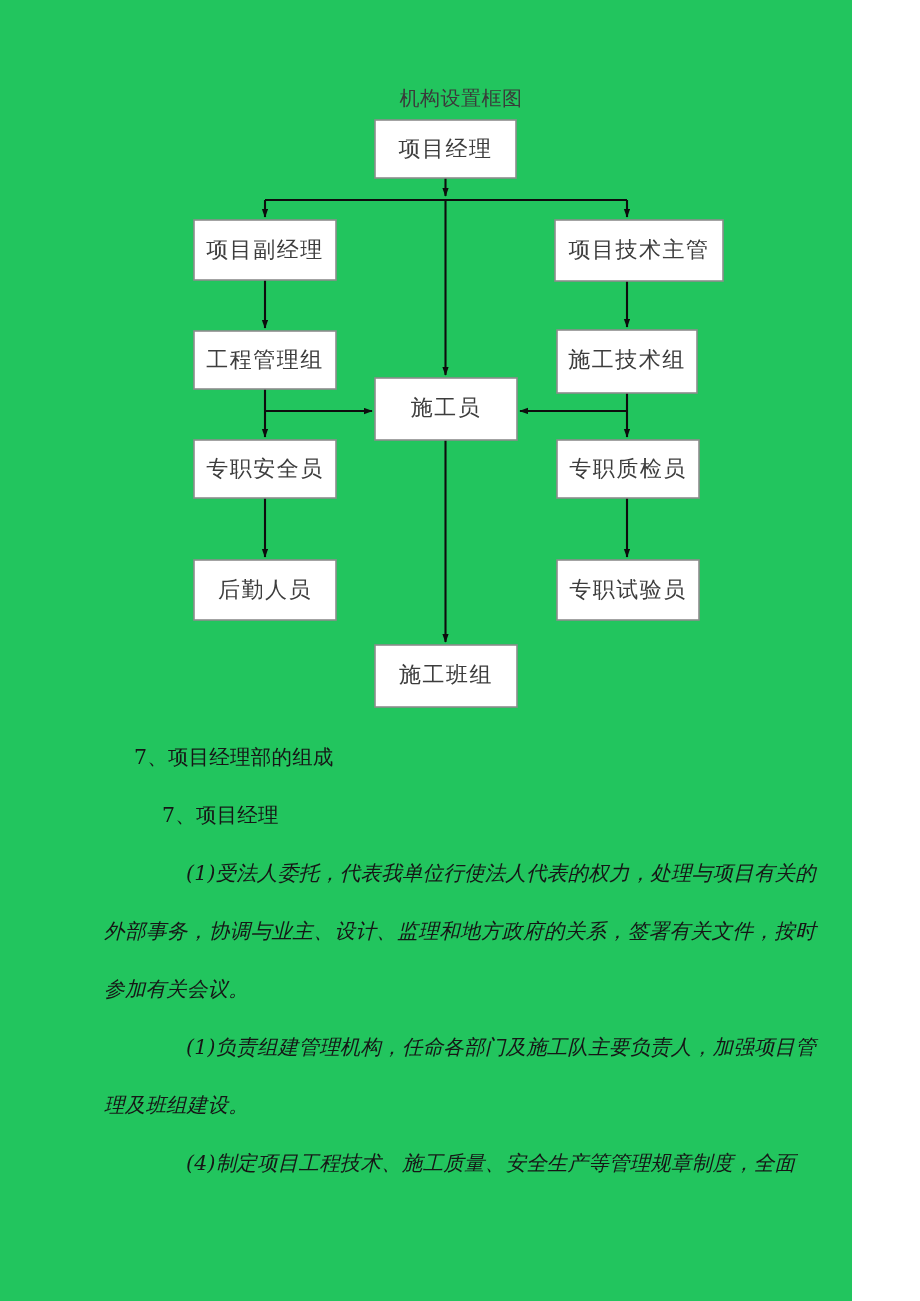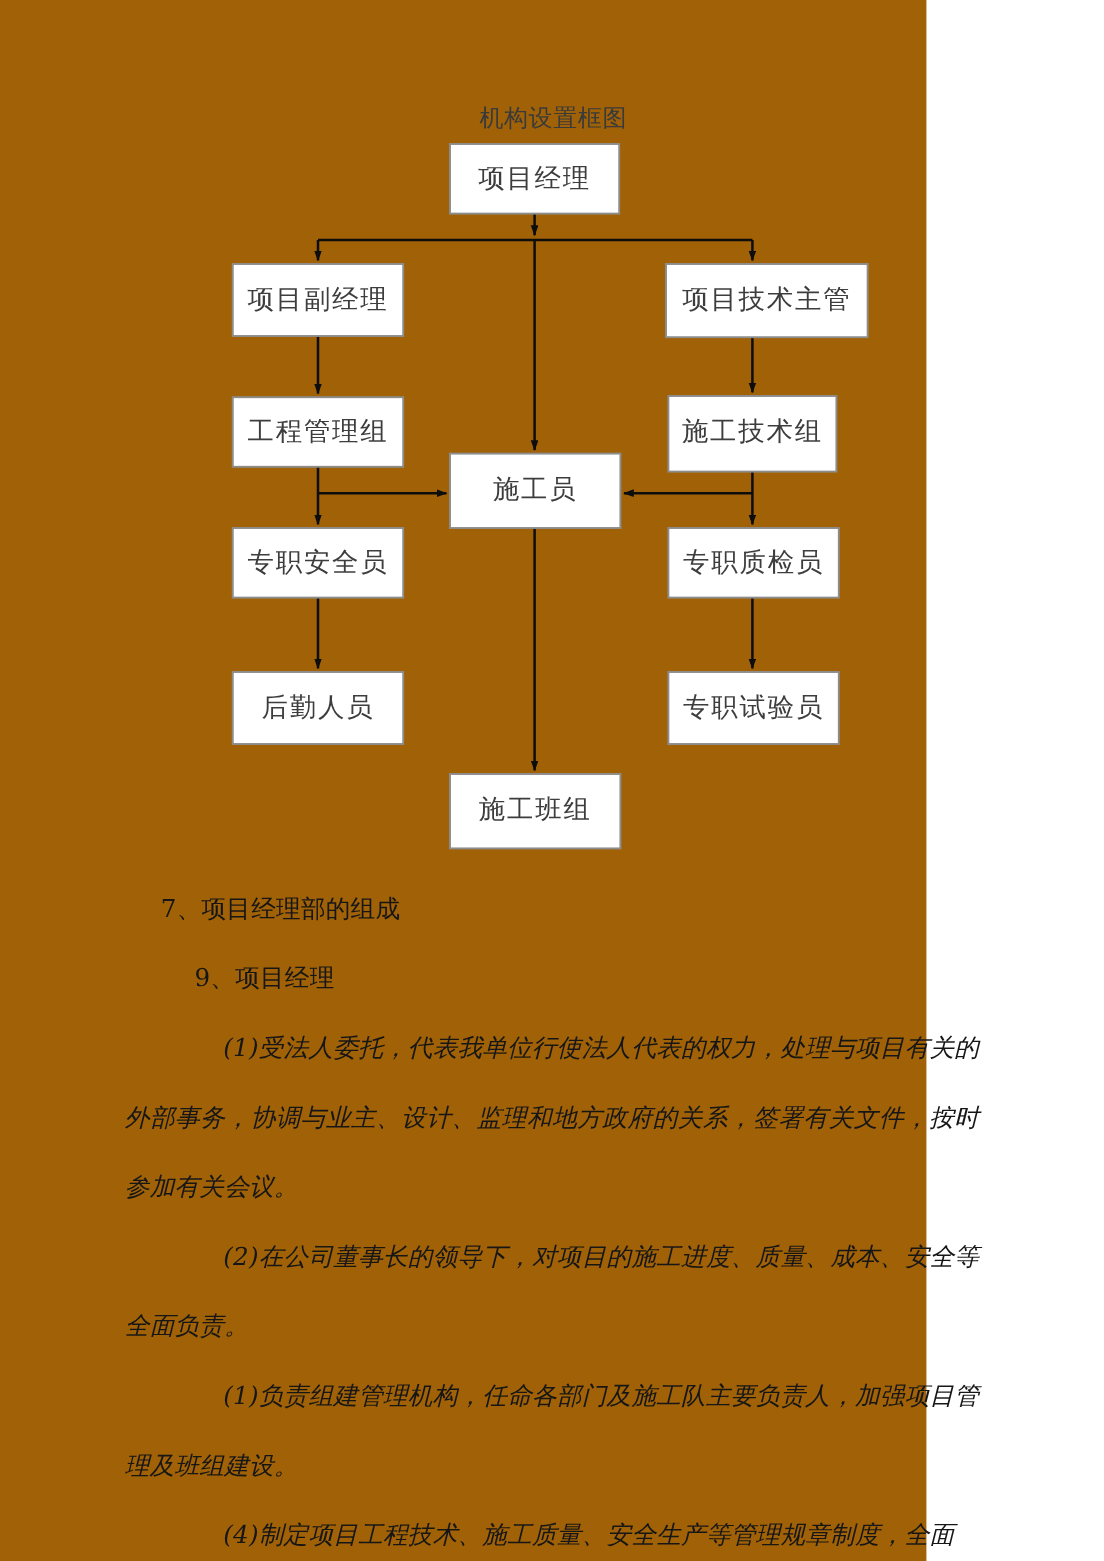--- a/index.html
+++ b/index.html
@@ -11,23 +11,23 @@
     width: 920px;
     height: 1301px;
     position: relative;
     font-family: "DejaVu Serif", "Liberation Serif", serif;
     color: #1a1a1a;
     overflow: hidden;
   }
 
   #page {
     position: relative;
-    width: 772px;
+    width: 852px;
     height: 1301px;
-    background: #a16207;
+    background: #22c55e;
   }
 
   
   #chart-region {
     position: absolute;
     left: 0;
     top: 0;
     width: 920px;
     height: 730px;
   }
@@ -181,20 +181,19 @@
 
       <g>
         <rect class="node-box" x="375" y="645" width="142" height="62"></rect>
         <text class="node-label" x="446" y="676">施工班组</text>
       </g>
     </svg>
   </div>
 
   <div id="doc-text">
     <p class="para lvl1">7、项目经理部的组成</p>
-    <p class="para lvl2">9、项目经理</p>
+    <p class="para lvl2">7、项目经理</p>
     <p class="para lvl3">(1)受法人委托，代表我单位行使法人代表的权力，处理与项目有关的外部事务，协调与业主、设计、监理和地方政府的关系，签署有关文件，按时参加有关会议。</p>
-    <p class="para lvl3">(2)在公司董事长的领导下，对项目的施工进度、质量、成本、安全等全面负责。</p>
     <p class="para lvl3">(1)负责组建管理机构，任命各部门及施工队主要负责人，加强项目管理及班组建设。</p>
     <p class="para lvl3">(4)制定项目工程技术、施工质量、安全生产等管理规章制度，全面</p>
   </div>
 
 </div>
 
 </body></html>

